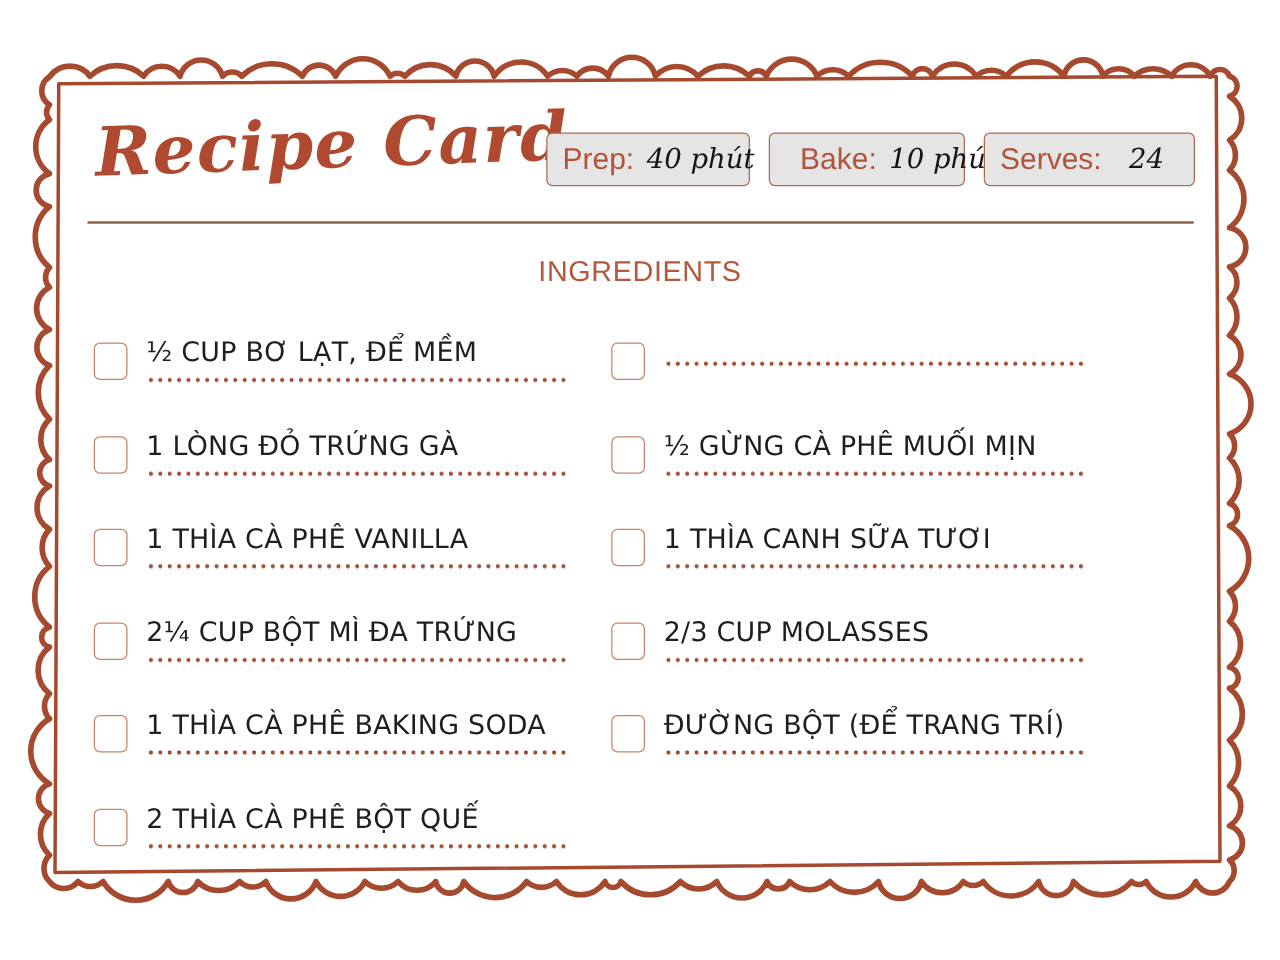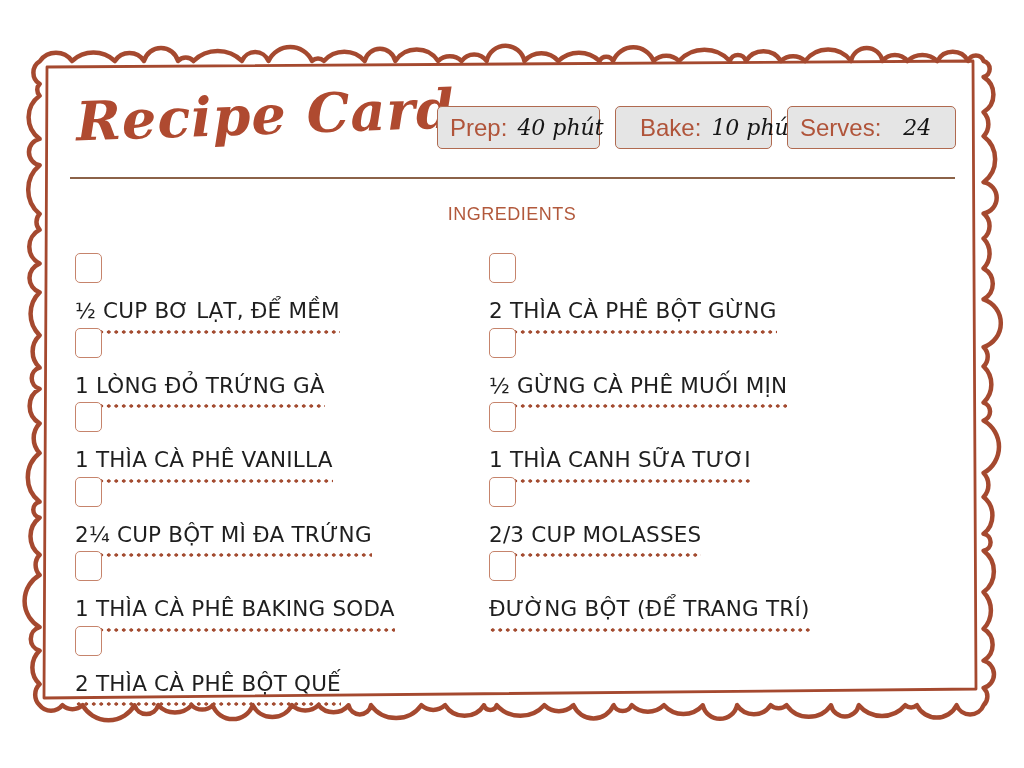--- a/index.html
+++ b/index.html
@@ -26,28 +26,28 @@
   .meta-label { color:#B0543A; font-size:24px; font-family:"Liberation Sans", sans-serif; }
   .meta-value { flex:1; text-align:center; color:#151515; font-size:22px;
                 font-family:"DejaVu Serif", cursive; font-style:italic; white-space:nowrap; }
 
   
   .divider { position:absolute; left:70px; top:177px; width:885px; height:2px;
              background:#8B6248; }
 
   
   .ingredients-heading { position:absolute; left:0; right:0; top:204px; text-align:center;
-             color:#B2593C; font-size:18px; letter-spacing:0.5px;
+             color:#B2593C; font-size:23px; letter-spacing:0.5px;
              font-family:"Liberation Sans", sans-serif; }
 
   
   .grid { position:absolute; left:75px; top:251px; width:792px;
           display:grid; grid-template-columns:378px 378px; column-gap:36px;
           grid-template-rows:repeat(6, 74.5px); grid-auto-flow:column; }
-  .item { display:flex; align-items:flex-start; gap:15px;flex-direction:column; }
+  .item { display:flex; align-items:center; gap:15px; }
   .checkbox { width:27px; height:30px; flex:none; margin-top:2px; background:#fff;
               border:1.6px solid #C6846C; border-radius:5px; cursor:pointer; }
   .ing { flex:1; }
   .ing-label { display:block; font-size:21.5px; line-height:1.2; color:#1E1E1E;
                font-family:"DejaVu Sans", sans-serif; letter-spacing:0.2px;
                white-space:nowrap; }
   .dots { height:4px; margin-top:6px; width:100%;
           background-image:radial-gradient(circle, #A34B30 1.5px, transparent 1.8px);
           background-size:7.5px 4px; background-repeat:repeat-x; background-position:0 50%; }
 </style>
@@ -122,21 +122,20 @@
     <div class="item">
       <div class="checkbox"></div>
       <div class="ing">
           <span class="ing-label">2 THÌA CÀ PHÊ BỘT QUẾ</span>
           <div class="dots"></div>
         </div>
     </div>
     <div class="item">
       <div class="checkbox"></div>
       <div class="ing">
-          <span class="ing-label">2 THÌA CÀ PHÊ BỘT GỪNG</span>
           <div class="dots"></div>
         </div>
     </div>
     <div class="item">
       <div class="checkbox"></div>
       <div class="ing">
           <span class="ing-label">½ GỪNG CÀ PHÊ MUỐI MỊN</span>
           <div class="dots"></div>
         </div>
     </div>

